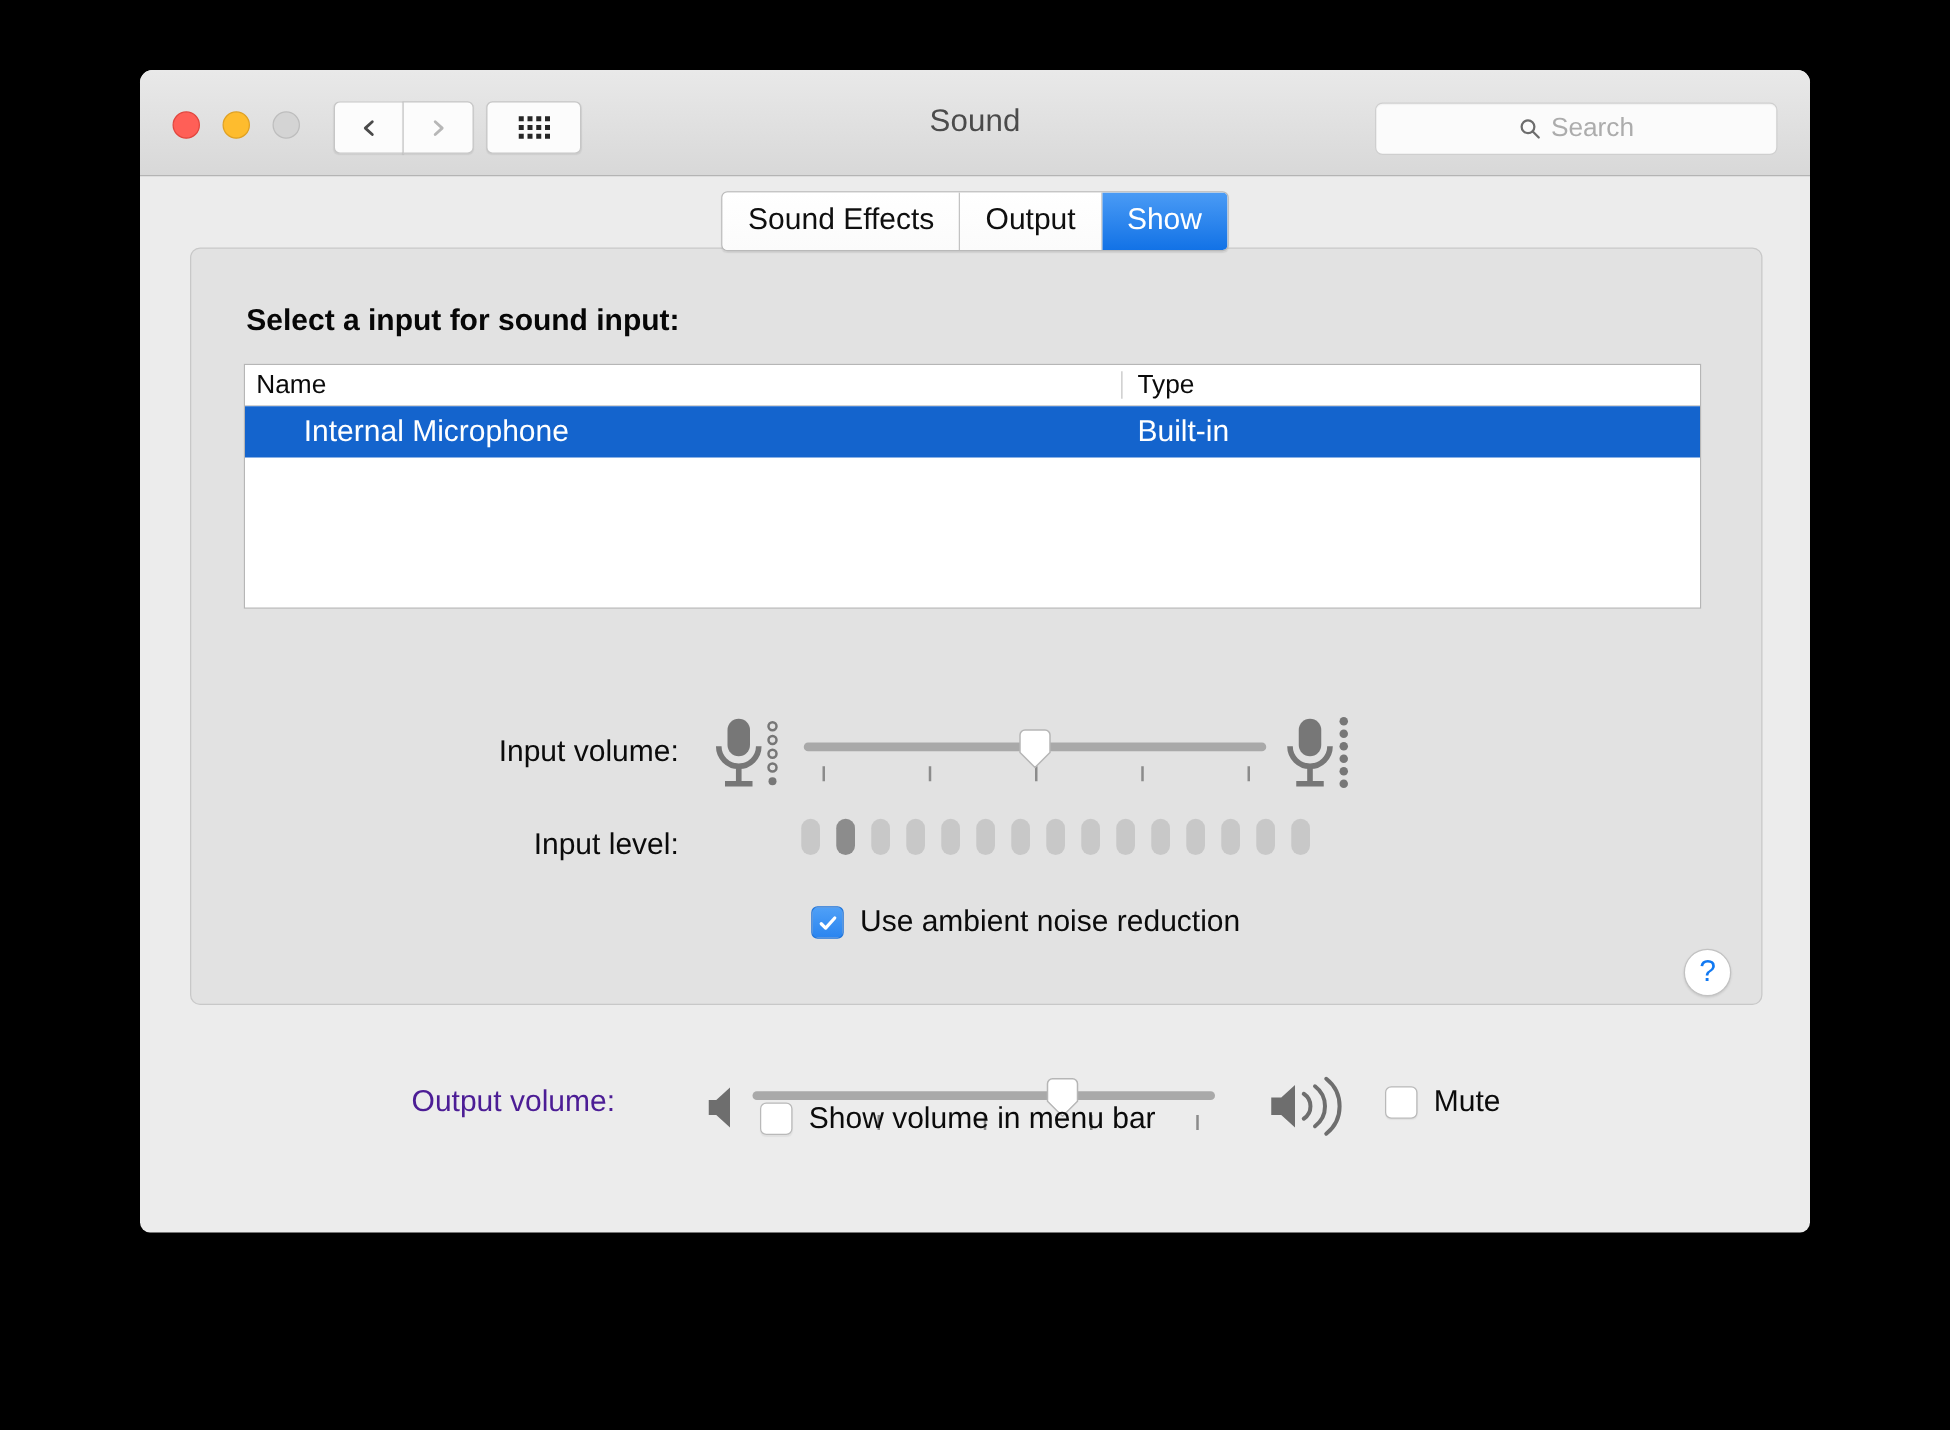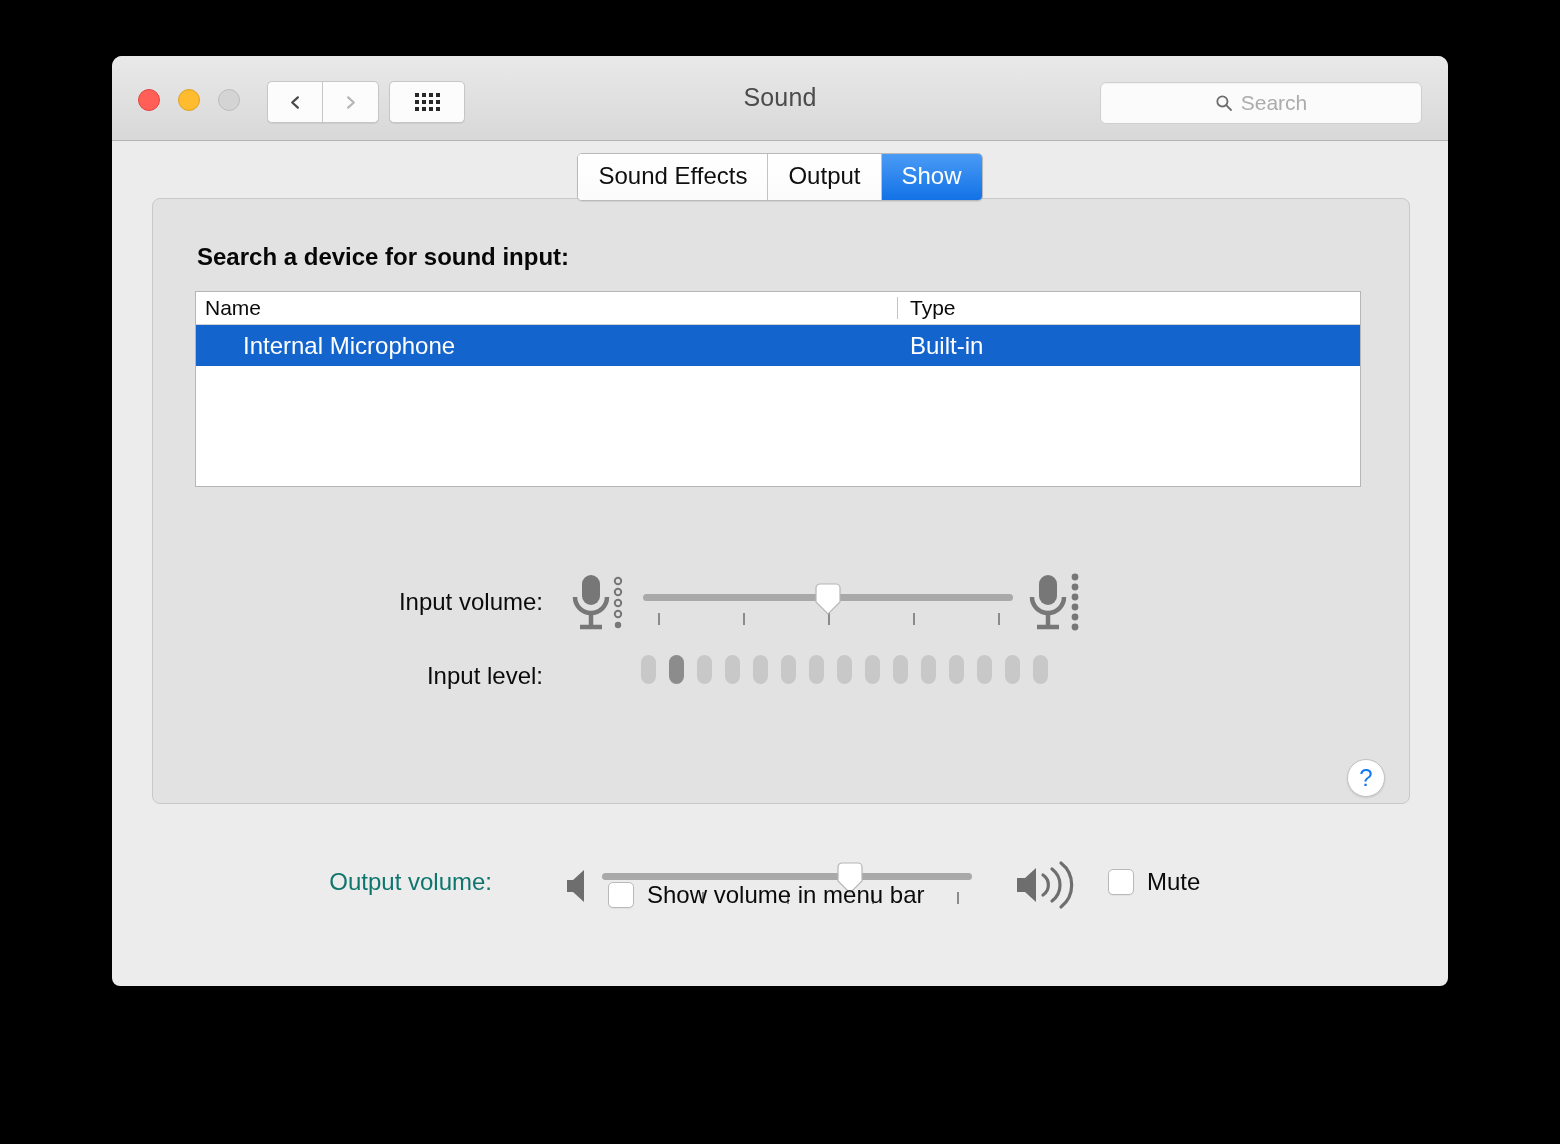--- a/index.html
+++ b/index.html
@@ -324,21 +324,21 @@
     width: 100%;
     height: 60px;
   }
   #label-output-volume {
     position: absolute;
     left: 180px;
     top: 42px;
     width: 200px;
     text-align: right;
     font-size: 24px;
-    color: #0f766e;
+    color: #4c1d95;
   }
   #spk-low  { position: absolute; left: 452px; top: 40px; }
   #spk-high { position: absolute; left: 900px; top: 34px; }
   #output-slider-wrap { position: absolute; left: 0; top: 30px; width: 100%; height: 52px; }
   #row-mute { position: absolute; left: 996px; top: 42px; display: flex; }
 </style>
 </head>
 <body>
 
 <div id="window">
@@ -389,21 +389,21 @@
   <div id="tabbar">
     <div id="tabs">
       <div class="tab">Sound Effects</div>
       <div class="tab">Output</div>
       <div class="tab selected">Show</div>
     </div>
   </div>
 
   <div id="panel">
 
-    <div class="section-title" id="label-select-device">Search a device for sound input:</div>
+    <div class="section-title" id="label-select-device">Select a input for sound input:</div>
 
     <div id="device-table">
       <div id="table-head">
         <div class="th" id="th-name">Name</div>
         <div class="th" id="th-type">Type</div>
       </div>
       <div class="trow selected">
         <div class="td td-name">Internal Microphone</div>
         <div class="td td-type">Built-in</div>
       </div>
@@ -469,20 +469,28 @@
         <i></i>
         <i></i>
         <i></i>
         <i></i>
         <i></i>
         <i></i>
         <i></i>
         <i></i>
       </div>
 
+    <div class="cbrow" id="row-noise-reduction">
+      <span class="checkbox on">
+        <svg class="tick" viewBox="0 0 17 17">
+          <path d="M3 9 L6.5 12.5 L13.8 4.4"></path>
+        </svg>
+      </span>
+      <span class="cb-label">Use ambient noise reduction</span>
+    </div>
 
     <div id="help-button">?</div>
   </div>
 
   <div id="output-row">
     <div id="label-output-volume">Output volume:</div>
 
     <div id="spk-low">
       <svg width="32" height="40" viewBox="0 0 32 40">
         <path d="M20 4 L9 14 H3 v12 h6 l11 10 z" fill="#6e6e6e"></path>

